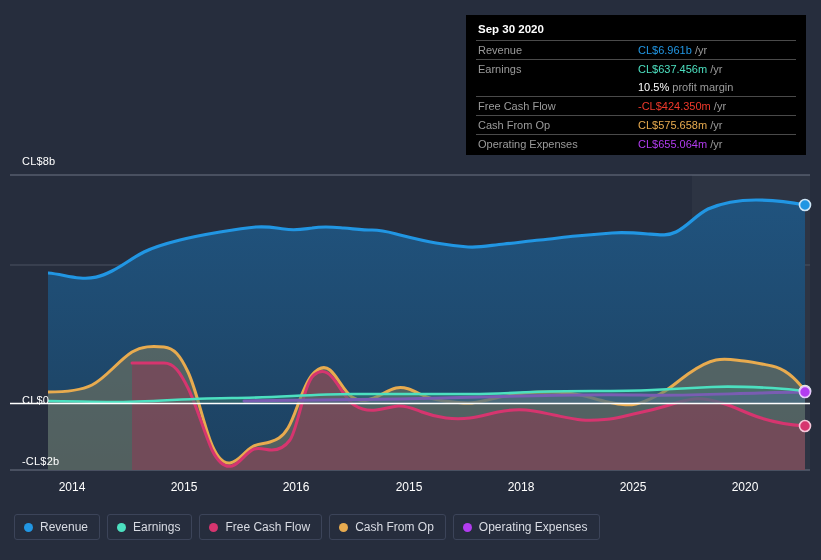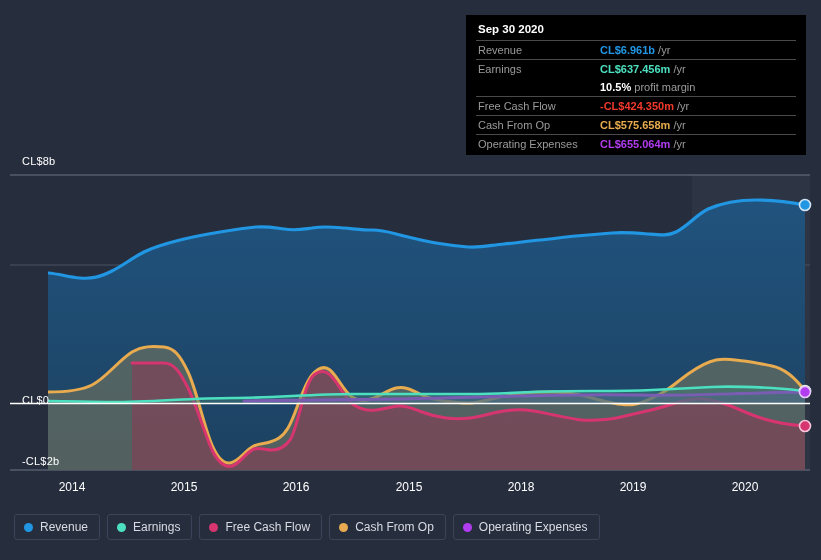--- a/index.html
+++ b/index.html
@@ -55,21 +55,21 @@
   .tt-table td{
     padding:2px 0 2px 2px;
     font-size:11px;
     vertical-align:middle;
     border-top:1px solid #4a4a4a;
     line-height:14px;
   }
   .tt-table tr.no-rule td{border-top:none;}
   .tt-key{color:#9b9b9b;width:120px;white-space:nowrap;}
   .tt-val{color:#bdbdbd;white-space:nowrap;}
-  .tt-val b{font-weight:bold;}
+  .tt-val b{font-weight:normal;margin-left:38px;}
   .unit{color:#9b9b9b;font-weight:normal;}
 
   
   .legend{
     position:absolute;
     left:14px;top:514px;
     display:flex;
     gap:7px;
     z-index:10;
   }
@@ -206,21 +206,21 @@
 
   <div class="axis-label" style="left:22px;top:155px;">CL$8b</div>
   <div class="axis-label" style="left:22px;top:394px;">CL$0</div>
   <div class="axis-label" style="left:22px;top:455px;">-CL$2b</div>
 
   <div class="x-tick" style="left:48px;">2014</div>
   <div class="x-tick" style="left:160px;">2015</div>
   <div class="x-tick" style="left:272px;">2016</div>
   <div class="x-tick" style="left:385px;">2015</div>
   <div class="x-tick" style="left:497px;">2018</div>
-  <div class="x-tick" style="left:609px;">2019</div>
+  <div class="x-tick" style="left:609px;">2025</div>
   <div class="x-tick" style="left:721px;">2020</div>
 
   <div class="tooltip">
     <div class="tt-title">Sep 30 2020</div>
     <table class="tt-table">
       <tbody>
         <tr>
           <td class="tt-key">Revenue</td>
           <td class="tt-val">
             <b style="color:#2196e3">CL$6.961b</b>

